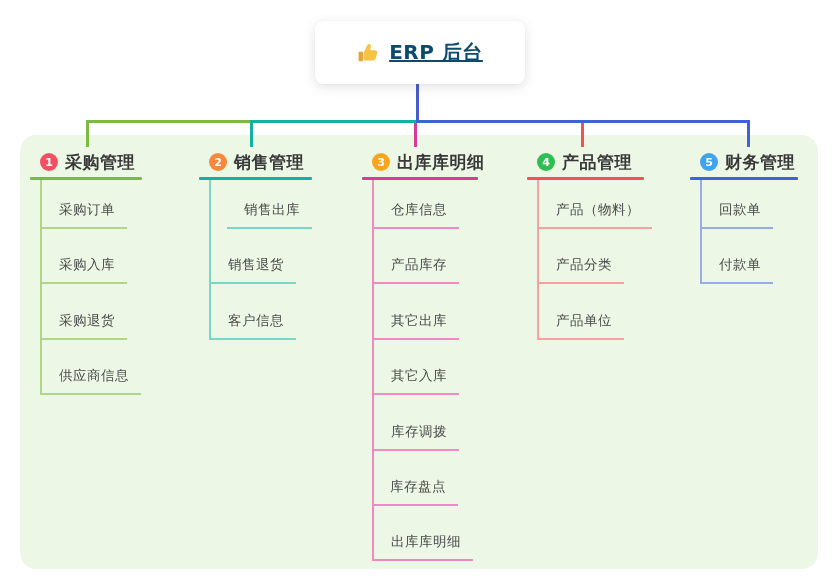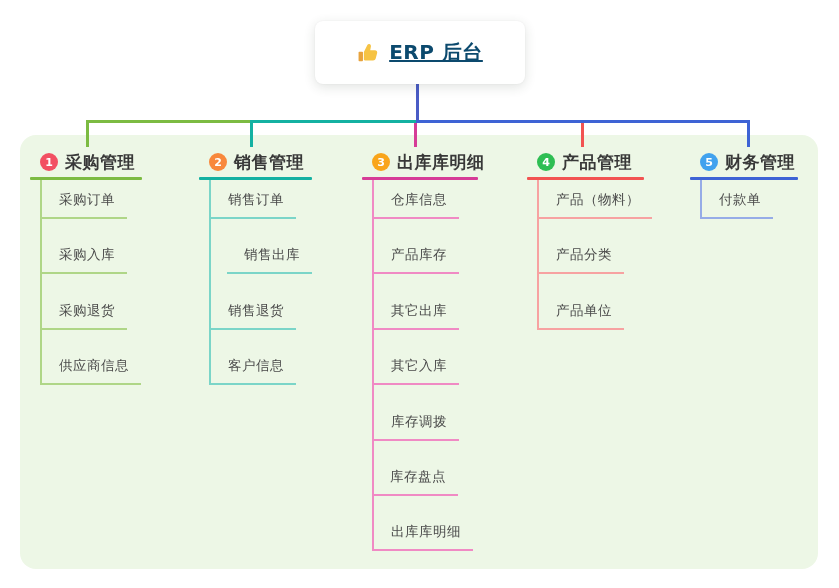--- a/index.html
+++ b/index.html
@@ -49,21 +49,21 @@
     color:#fff; font-size:11px; font-weight:bold; line-height:1;
   }
   .topic-label {
     font-size:17px; font-weight:600; color:#383838;
     white-space:nowrap; letter-spacing:.5px;
   }
   .topic-underline { height:3px; width:100%; border-radius:1px; }
 
   .children { margin-left:10px; border-left:2px solid transparent; }
   .child { height:55.4px; display:flex; align-items:flex-end; }
-  .child:first-child { height:39px; }
+  .child:first-child { height:49px; }
   .child-inner {
     display:inline-block; white-space:nowrap;
     border-bottom:2px solid transparent;
     padding:0 12px 8px 17px;
     font-size:13.5px; color:#4A4A4A; letter-spacing:.5px;
   }
 </style>
 </head>
 <body>
 
@@ -114,23 +114,20 @@
   </div>
 
   <div class="branch branch-2">
     <div class="topic">
       <span class="badge" style="background-color: rgb(248, 136, 60);">2</span>
       <span class="topic-label">销售管理</span>
     </div>
     <div class="topic-underline" style="background-color: rgb(20, 177, 162);"></div>
     <div class="children" style="border-left-color: rgb(123, 213, 200);">
       <div class="child">
-        <span class="child-inner" style="border-bottom-color: rgb(123, 213, 200);">销售订单</span>
-      </div>
-      <div class="child">
         <span class="child-inner" style="border-bottom-color: rgb(123, 213, 200); margin-left: 16px;">销售出库</span>
       </div>
       <div class="child">
         <span class="child-inner" style="border-bottom-color: rgb(123, 213, 200);">销售退货</span>
       </div>
       <div class="child">
         <span class="child-inner" style="border-bottom-color: rgb(123, 213, 200);">客户信息</span>
       </div>
     </div>
   </div>
@@ -186,18 +183,21 @@
   </div>
 
   <div class="branch branch-5">
     <div class="topic">
       <span class="badge" style="background-color: rgb(65, 162, 238);">5</span>
       <span class="topic-label">财务管理</span>
     </div>
     <div class="topic-underline" style="background-color: rgb(62, 99, 213);"></div>
     <div class="children" style="border-left-color: rgb(150, 172, 231);">
       <div class="child">
+        <span class="child-inner" style="border-bottom-color: rgb(150, 172, 231);">回款单</span>
+      </div>
+      <div class="child">
         <span class="child-inner" style="border-bottom-color: rgb(150, 172, 231);">付款单</span>
       </div>
     </div>
   </div>
 
 </div>
 
 </body></html>

